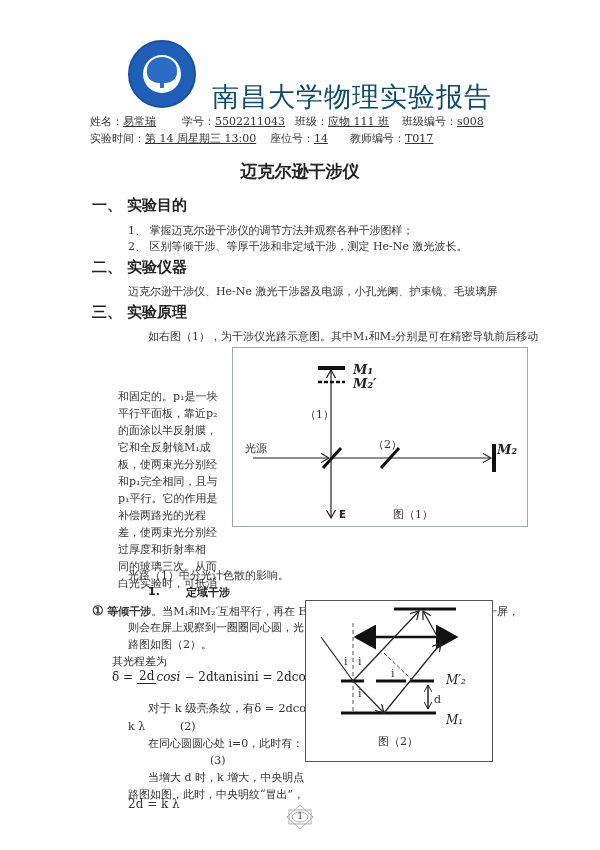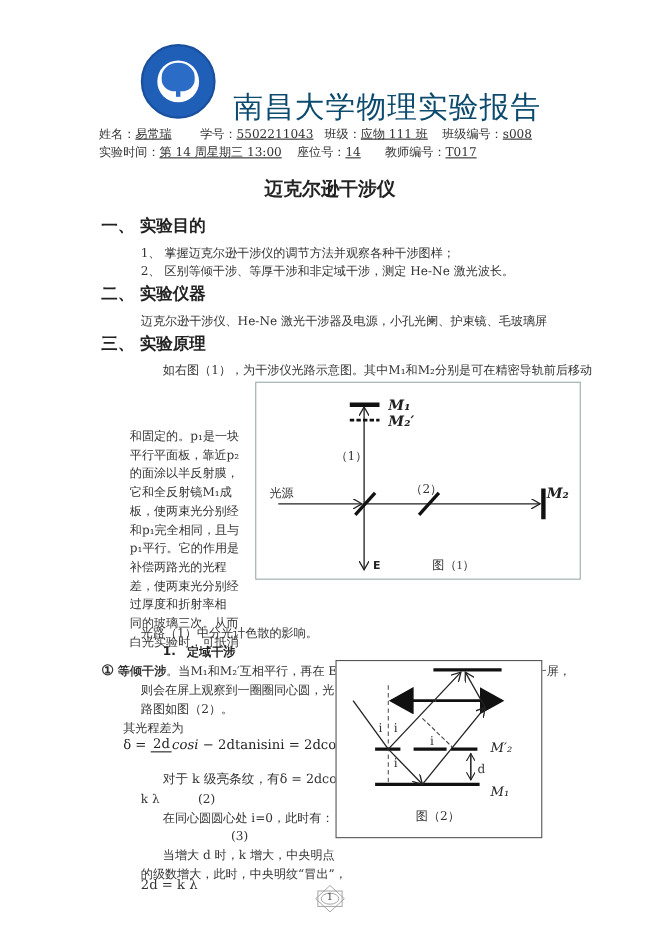--- a/index.html
+++ b/index.html
@@ -114,25 +114,25 @@
 
     <line x1="261" y1="96" x2="261" y2="124" stroke="#111" stroke-width="4"></line>
   </svg>
   <div class="abs" style="left:120px;top:14px;font-style:italic;font-size:13px;font-weight:600;">M₁</div>
   <div class="abs" style="left:120px;top:28px;font-style:italic;font-size:13px;font-weight:600;">M₂′</div>
   <div class="abs" style="left:264px;top:94px;font-style:italic;font-size:13px;font-weight:600;">M₂</div>
   <div class="abs txt" style="left:72px;top:58px;">（1）</div>
   <div class="abs txt" style="left:140px;top:88px;">（2）</div>
   <div class="abs txt" style="left:12px;top:92px;">光源</div>
   <div class="abs" style="left:106px;top:161px;font-size:10px;font-weight:bold;font-family:'DejaVu Sans',sans-serif;">E</div>
-  <div class="abs txt" style="left:160px;top:158px;font-family:Liberation Serif, serif;">图（1）</div>
+  <div class="abs txt" style="left:160px;top:158px;">图（1）</div>
 </div>
 
 <div class="abs" style="left:148px;top:585px;font-size:11px;font-weight:bold;font-family:'DejaVu Sans',sans-serif;">1.</div>
-<div class="abs" style="left:170px;top:585px;font-size:11px;font-weight:bold;font-family:Liberation Sans, sans-serif;">定域干涉</div>
+<div class="abs" style="left:186px;top:585px;font-size:11px;font-weight:bold;font-family:Liberation Sans, sans-serif;">定域干涉</div>
 
 <div class="abs txt" style="left:92px;top:602px;width:440px;white-space:nowrap;">
   <span style="font-weight:bold;font-size:13px;">①</span>
   <span style="font-weight:bold;font-family:'DejaVu Sans',sans-serif;">等倾干涉</span><span>。当M₁和M₂′互相平行，再在 E 处放一会聚透镜，并在其焦平面上放一屏，</span>
 </div>
 <div class="abs txt" style="left:128px;top:619px;">则会在屏上观察到一圈圈同心圆，光</div>
 <div class="abs txt" style="left:128px;top:636px;">路图如图（2）。</div>
 <div class="abs txt" style="left:112px;top:653px;">其光程差为</div>
 
 <div class="abs" style="left:112px;top:670px;font-size:12px;display:flex;align-items:center;gap:4px;">
@@ -145,21 +145,21 @@
   <span style="margin-left:8px;">(1)</span>
 </div>
 
 <div class="abs txt" style="left:148px;top:700px;font-size:11.5px;">对于 k 级亮条纹，有δ = 2dcosi =</div>
 <div class="abs txt" style="left:128px;top:718px;">k λ</div>
 <div class="abs txt" style="left:180px;top:718px;">(2)</div>
 <div class="abs txt" style="left:148px;top:735px;">在同心圆圆心处  i=0，此时有：</div>
 <div class="abs txt" style="left:128px;top:796px;font-size:12px;">2d = k λ</div>
 <div class="abs txt" style="left:210px;top:752px;">(3)</div>
 <div class="abs txt" style="left:148px;top:769px;">当增大 d 时，k 增大，中央明点</div>
-<div class="abs txt" style="left:128px;top:786px;">的级数增大，此时，中央明纹“冒出”，</div>
+<div class="abs txt" style="left:128px;top:786px;">路图如图，此时，中央明纹“冒出”，</div>
 
 <div class="abs fig-box" style="left:305px;top:600px;width:186px;height:160px;border-color:#555;">
   <svg width="186" height="160" viewBox="0 0 186 160">
     <defs>
       <marker id="ah2" markerWidth="8" markerHeight="8" refX="7" refY="4" orient="auto">
         <path d="M0,0 L7,4 L0,8" fill="none" stroke="#222" stroke-width="1"></path>
       </marker>
       <marker id="ah3" markerWidth="10" markerHeight="10" refX="8" refY="5" orient="auto">
         <path d="M0,0 L9,5 L0,10 Z" fill="#111"></path>
       </marker>

